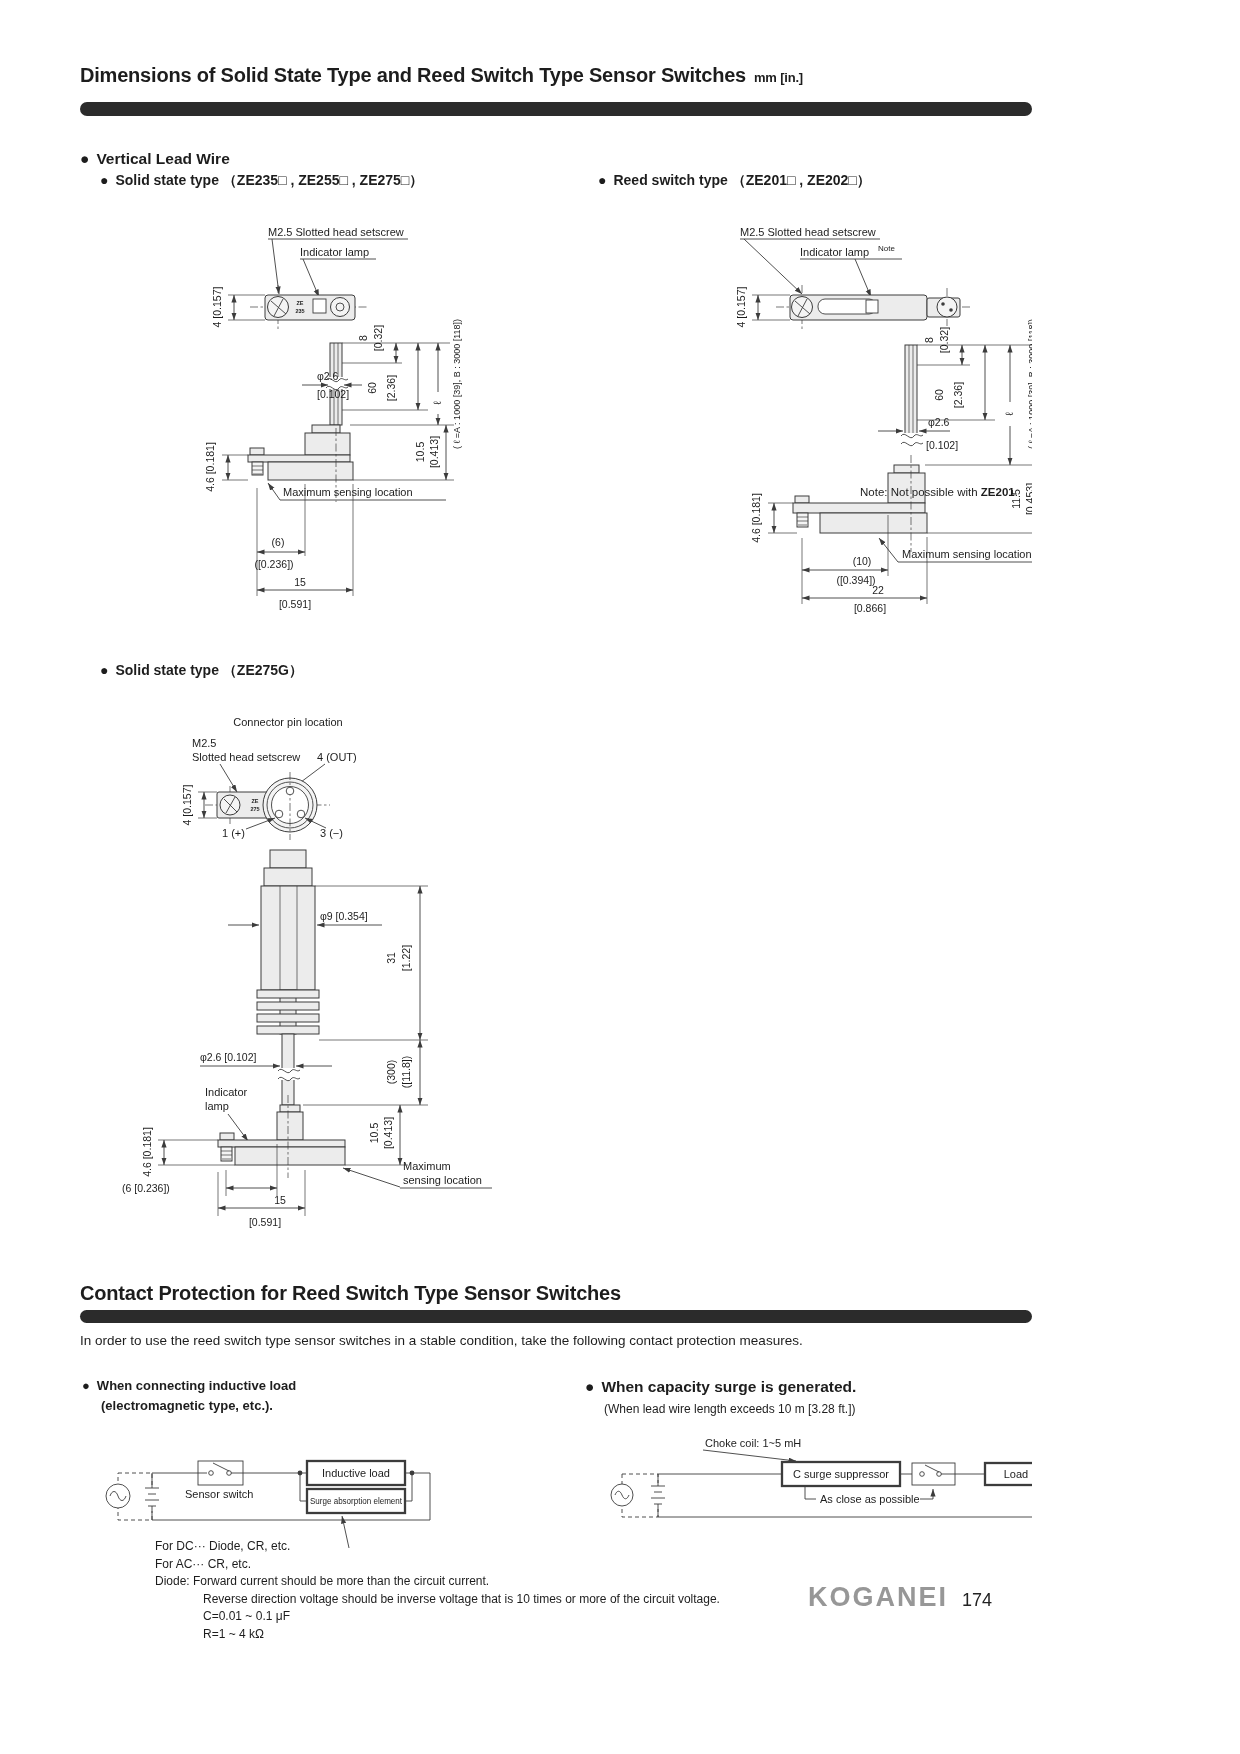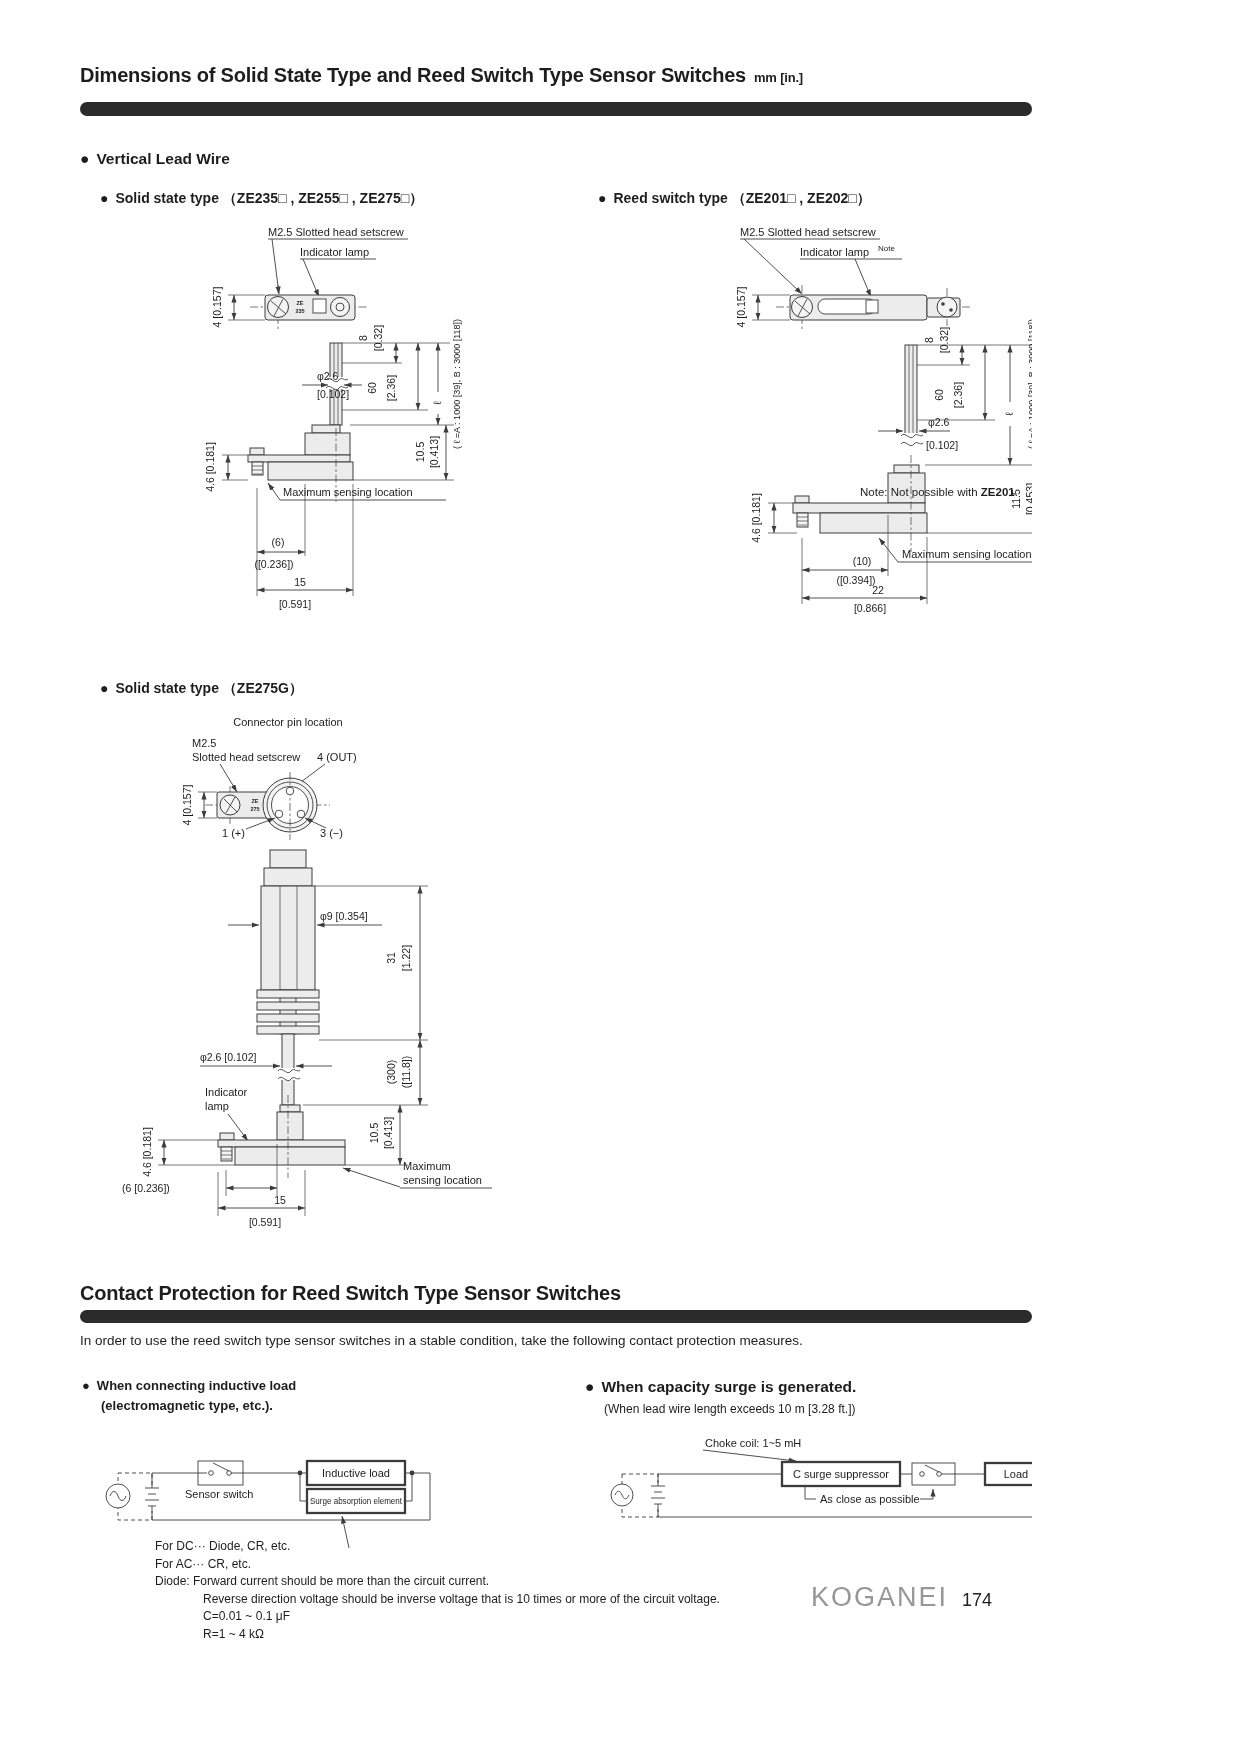--- a/index.html
+++ b/index.html
@@ -3,21 +3,21 @@
 <meta charset="utf-8">
 <style>
   html,body{margin:0;padding:0;background:#fff;}
   #page{position:relative;width:1032px;height:1754px;background:#fff;overflow:hidden;
         font-family:"Liberation Sans","DejaVu Sans",sans-serif;color:#1d1d1d;}
   .abs{position:absolute;}
   .bar{background:#2b2b2b;border-radius:8px;}
   .h1{font-size:20px;font-weight:bold;letter-spacing:-0.2px;white-space:nowrap;}
   .h1 .unit{font-size:13px;margin-left:8px;}
   .h2{font-size:15.5px;font-weight:bold;white-space:nowrap;}
-  .h3{font-size:14px;font-weight:bold;white-space:nowrap;margin-top:18px;}
+  .h3{font-size:14px;font-weight:bold;white-space:nowrap;}
   .bullet{margin-right:7px;}
   .intro{font-size:13.5px;white-space:nowrap;}
   .sub{font-size:12px;font-weight:normal;}
   .notes{font-size:12px;line-height:17.5px;white-space:nowrap;}
   .notes .ind{padding-left:48px;}
   .reednote{font-size:11.5px;white-space:nowrap;}
   .reednote b{font-weight:bold;}
   
   #sidebar{position:absolute;left:1172px;top:100px;width:68px;height:1458px;
            display:flex;flex-direction:column;gap:5px;}
@@ -35,21 +35,21 @@
   .wht{fill:#fff;stroke:#3c3c3c;stroke-width:0.9;}
   .dash{stroke:#3c3c3c;stroke-width:0.7;fill:none;stroke-dasharray:8 2.5 2.5 2.5;}
   .dsh2{stroke:#3c3c3c;stroke-width:0.9;fill:none;stroke-dasharray:4 3;}
   .txt{font-size:11px;fill:#1d1d1d;}
   .dim{font-size:10.5px;fill:#1d1d1d;}
   .tiny{font-size:5.5px;fill:#1d1d1d;font-weight:bold;}
   .sup{font-size:8px;fill:#1d1d1d;}
   .dotj{fill:#3c3c3c;}
   
   #footer{position:absolute;right:40px;top:1582px;display:flex;align-items:baseline;gap:14px;}
-  #logo{font-size:27px;font-weight:normal;color:#979797;letter-spacing:2px;}
+  #logo{font-size:27px;font-weight:bold;color:#979797;letter-spacing:2px;}
   #pagenum{font-size:18px;color:#222;}
 </style>
 </head>
 <body>
 
 <div id="page">
 
   <div class="abs h1" style="left:80px;top:64px;">
     <span>Dimensions of Solid State Type and Reed Switch Type Sensor Switches</span><span class="unit">mm [in.]</span>
   </div>

